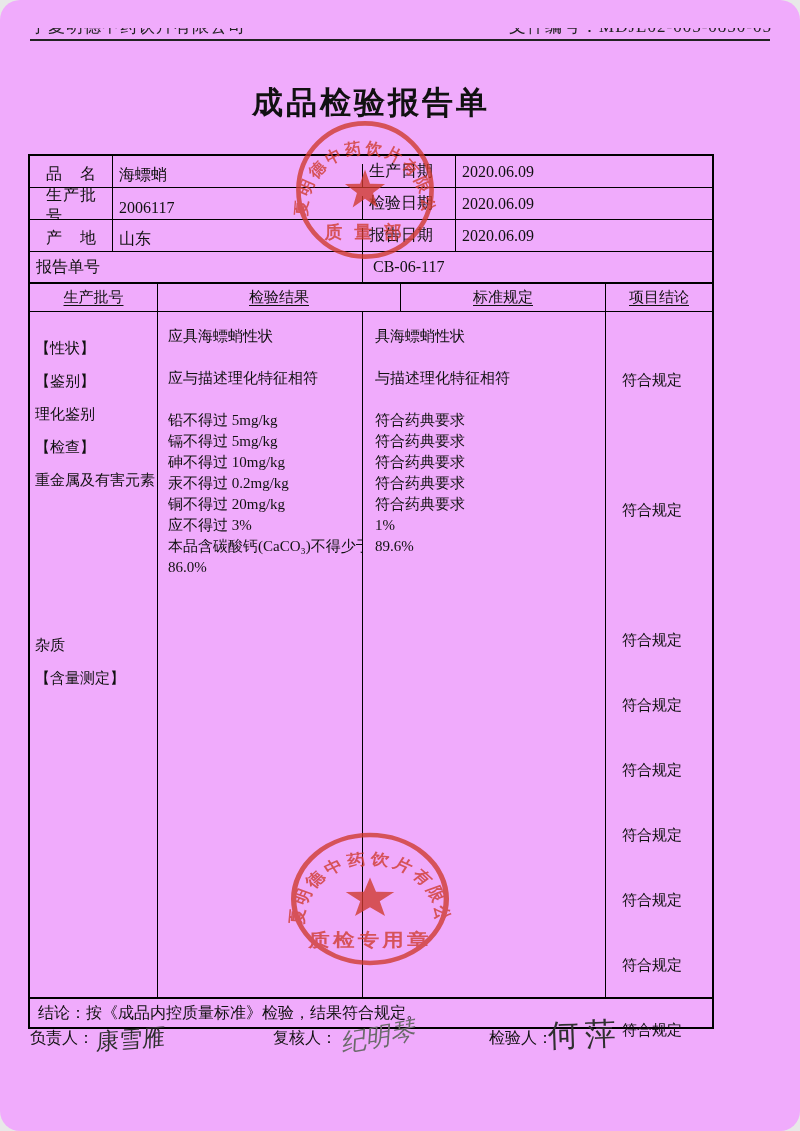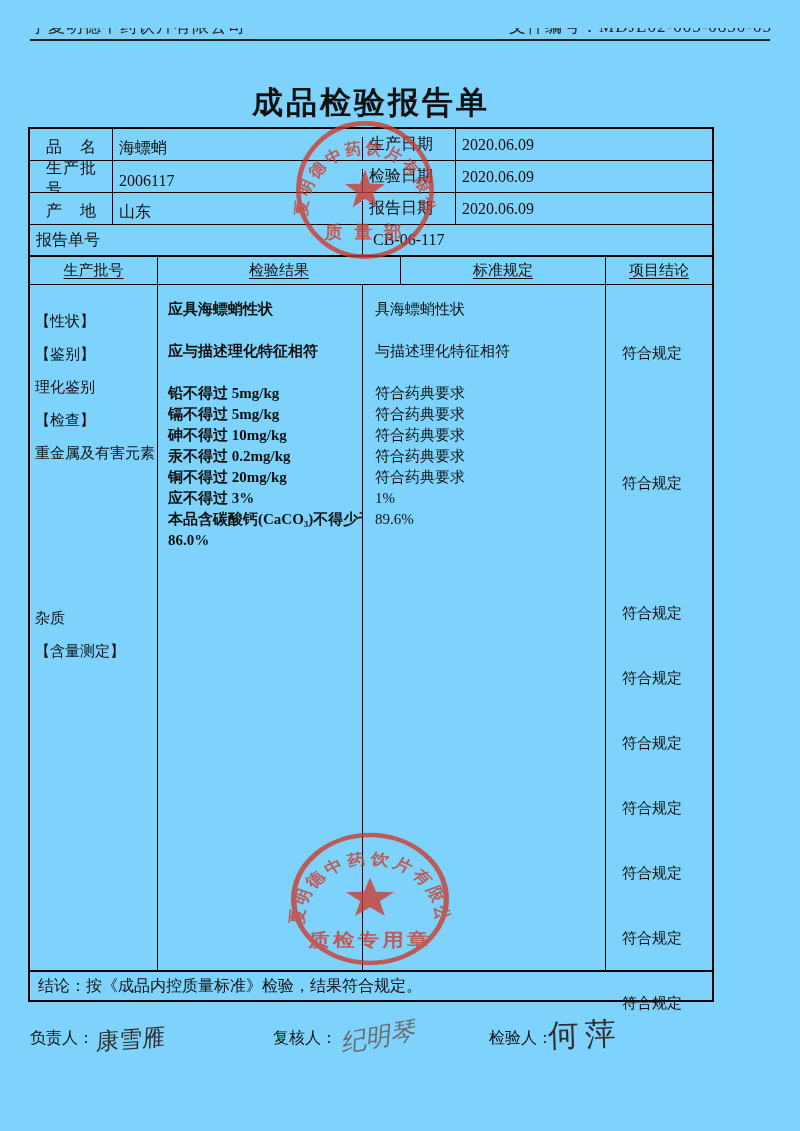--- a/index.html
+++ b/index.html
@@ -1,31 +1,32 @@
 <!DOCTYPE html>
 <html><head>
 <meta charset="utf-8">
 <style>
   html,body { margin:0; padding:0; background:#e8e8e8; }
   .page {
     position:relative; width:800px; height:1131px; margin:0 auto;
-    background:#7dd3fc; overflow:hidden; color:#111;
+    background:#f0abfc; overflow:hidden; color:#111;
     font-family:"Liberation Serif","DejaVu Serif",serif;
+    border-radius:20px;
   }
   
   .hdr-clip { position:absolute; top:28px; left:30px; right:28px; height:12px; overflow:hidden; }
   .hdr-row { display:flex; justify-content:space-between; margin-top:-10px;
              font-size:17px; line-height:17px; color:#222; letter-spacing:1px; white-space:nowrap; }
   .hdr-rule { position:absolute; top:39px; left:30px; width:740px; height:2px; background:#222; }
 
   .title { position:absolute; top:82px; left:28px; width:686px; text-align:center;
            font-size:31px; font-weight:bold; letter-spacing:3px; }
 
   
-  .rpt { position:absolute; top:127px; left:28px; width:686px; height:875px;
+  .rpt { position:absolute; top:154px; left:28px; width:686px; height:875px;
          border:2px solid #000; box-sizing:border-box; display:flex; flex-direction:column; }
   .rpt * { box-sizing:border-box; }
   .irow { display:flex; height:32px; border-bottom:1px solid #000; font-size:16px; }
   .irow.thick { border-bottom-width:2px; }
   .ic { display:flex; align-items:center; padding:0 6px; overflow:hidden; }
   .ic.br { border-right:1px solid #000; }
   .jlabel { display:block; width:83px; padding:5px 10px 0 10px; text-align:justify; text-align-last:justify; }
   .w-label { width:83px; }
   .w-value { width:250px;margin-top:8px; }
   .w-dlabel { width:93px; }
@@ -35,21 +36,21 @@
   .chead { display:flex; height:28px; border-bottom:1px solid #000; font-size:15px; }
   .chead .cc { display:flex; align-items:center; justify-content:center; }
   .chead .cc span { text-decoration:underline; text-underline-offset:3px; }
   .c1 { width:128px; } .c2 { width:205px; } .c3 { width:243px; } .c4 { flex:1; }
   .br1 { border-right:1px solid #000; }
 
   .tbody { display:flex; height:685px; font-size:15px; }
   .tcol { padding-top:14px; }
   .tcol > div { height:21px; line-height:21px; white-space:nowrap; overflow:hidden; }
   .p1 > div { padding-left:5px;margin-top:12px; }
-  .p2 > div { padding-left:10px;font-weight:bold; }
+  .p2 > div { padding-left:10px; }
   .p3 > div { padding-left:12px; }
   .p4 > div { padding-left:16px;margin-top:44px; }
 
   .concl { flex:1; border-top:2px solid #000; display:flex; align-items:center;
            padding-left:8px; font-size:16px; white-space:nowrap; }
   .concl b { font-weight:normal; }
 
   
   .sig-label { position:absolute; font-size:16px; white-space:nowrap; }
   .hand { position:absolute; font-family:"DejaVu Sans",sans-serif; color:#2f2f2f; white-space:nowrap; }

